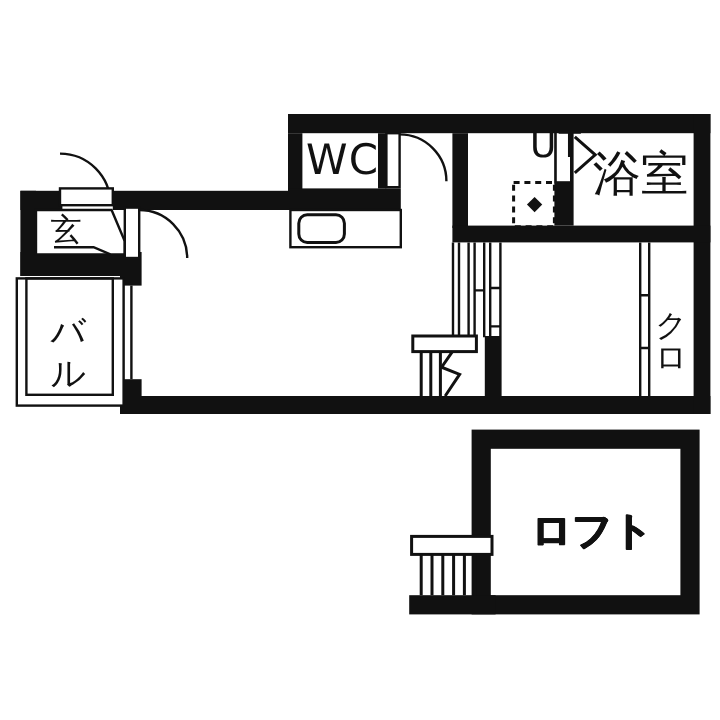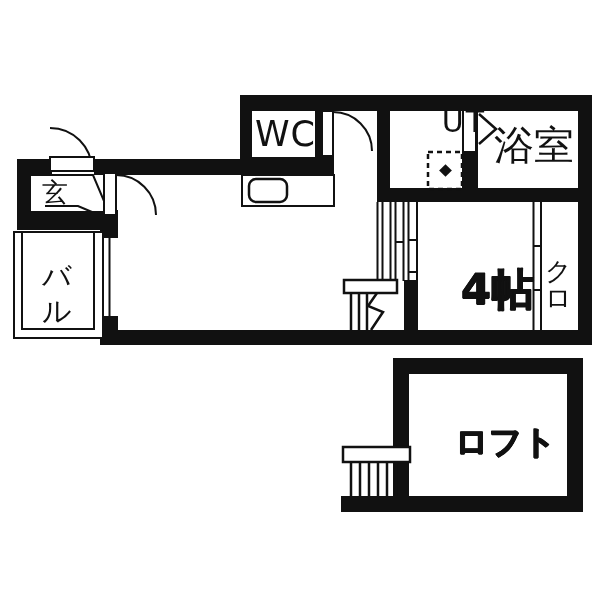--- a/index.html
+++ b/index.html
@@ -86,22 +86,21 @@
       <rect x="344" y="280" width="53" height="13" fill="#fff" stroke-width="2.5"></rect>
       <path d="M351,293 V330 M359,293 V330 M367,293 V330" stroke-width="2.5"></path>
       <polyline points="377,293 368,306 383,312 371,330" stroke-width="2.5"></polyline>
     </g>
     <g>
       <rect x="343" y="447" width="67" height="15" fill="#fff" stroke-width="2.5"></rect>
       <path d="M351,462 V496 M360,462 V496 M369,462 V496 M378,462 V496 M387,462 V496 M396,462 V496" stroke-width="2.5"></path>
     </g>
   </svg>
 
-  <div class="label heavy center" style="left:408px;top:262px;width:126px;font-size:43px;line-height:1.3">4帖</div>
   <div class="label center" style="left:252px;top:114px;width:64px;font-size:35px;letter-spacing:1px">WC</div>
   <div class="label center" style="left:416px;top:105px;width:70px;font-size:30px;letter-spacing:2px">UT</div>
   <div class="label center" style="left:484px;top:122px;width:90px;font-size:40px">浴室</div>
   <div class="label" style="left:42px;top:178px;font-size:26px">玄</div>
   <div class="label vert" style="left:40px;top:243px;font-size:29px;letter-spacing:6px">バル</div>
   <div class="label vert" style="left:543px;top:241px;font-size:26px;letter-spacing:3px">クロ</div>
-  <div class="label heavy" style="left:455px;top:421px;font-size:33px;line-height:1.28">ロフト</div>
+  <div class="label heavy" style="left:443px;top:421px;font-size:33px;line-height:1.28">ロフト</div>
 
 </div>
 
 </body></html>

